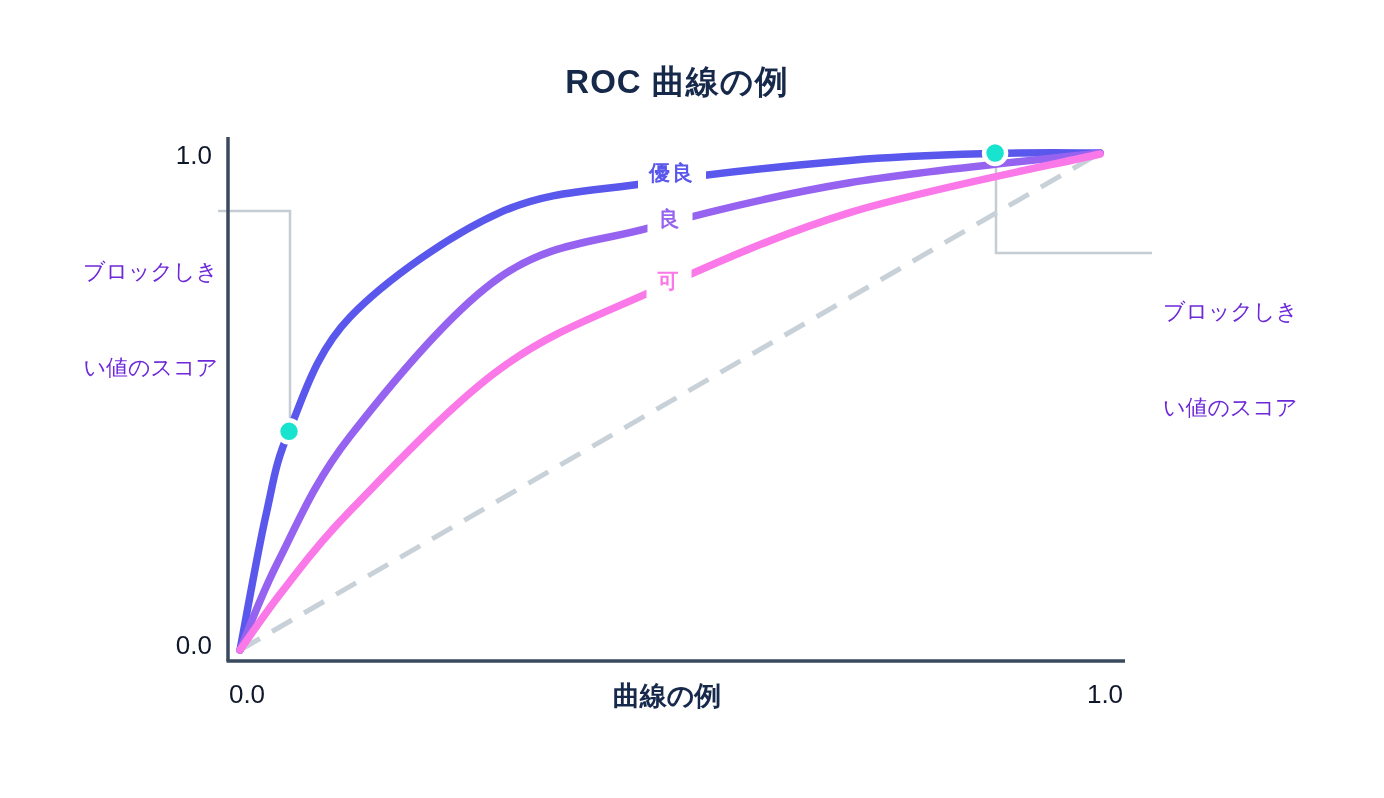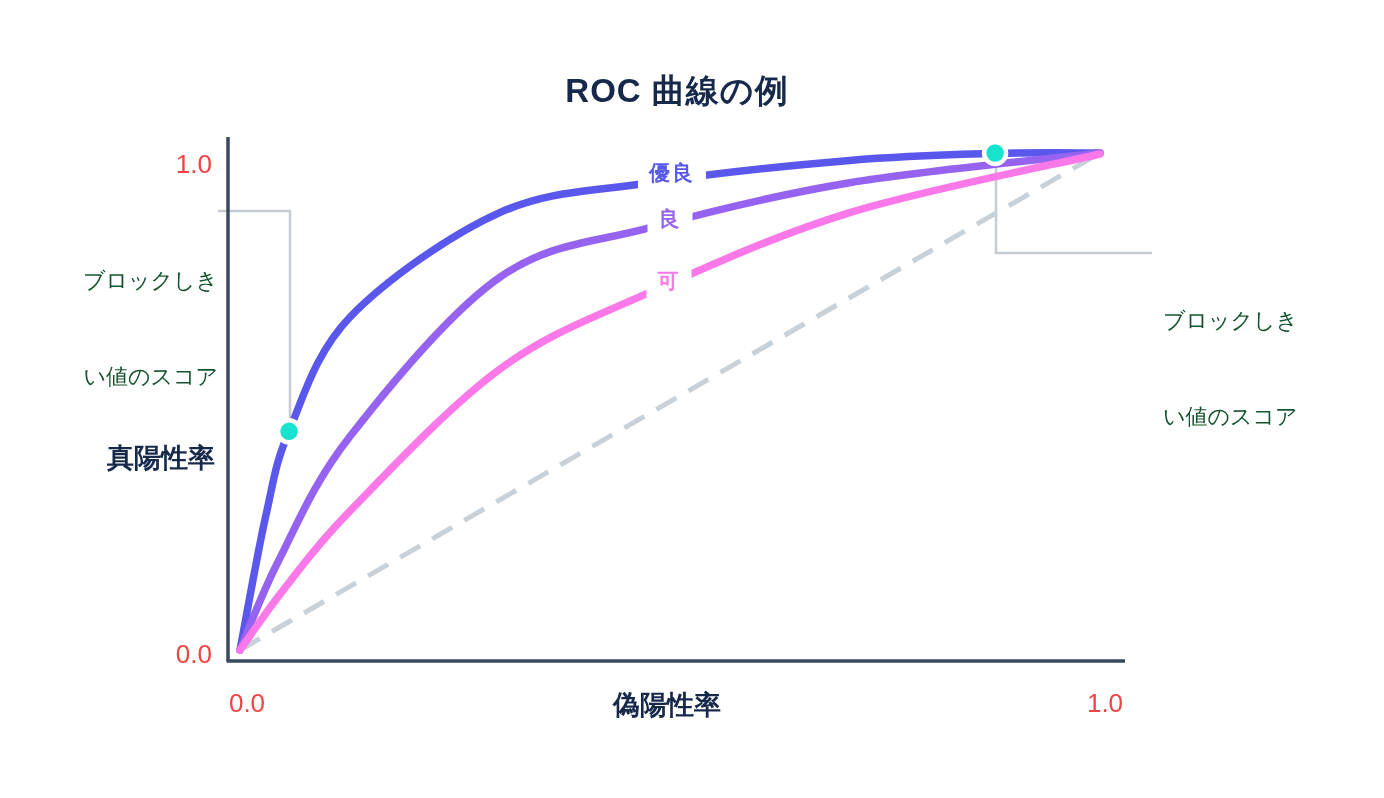--- a/index.html
+++ b/index.html
@@ -2,32 +2,32 @@
 <html><head>
 <meta charset="utf-8">
 <style>
   html,body{margin:0;padding:0;background:#ffffff;}
   body{
     width:1384px;height:798px;overflow:hidden;
     font-family:"Liberation Sans","DejaVu Sans",sans-serif;
   }
   .stage{position:relative;width:1384px;height:798px;background:#ffffff;}
   svg.chart{position:absolute;left:0;top:0;width:1384px;height:798px;display:block;}
-  .txt{position:absolute;white-space:pre;margin-top:9px;}
+  .txt{position:absolute;white-space:pre;}
   .title{
     left:277px;top:60px;width:800px;text-align:center;
     font-size:33px;font-weight:700;color:#16294b;letter-spacing:1px;
   }
-  .tick{font-size:26px;color:#ef4444;}
+  .tick{font-size:26px;color:#0f172a;}
   .tick-y{left:110px;width:102px;text-align:right;}
   .tick-x{width:120px;text-align:center;top:679px;}
   .axis-label{font-size:27px;font-weight:700;color:#16294b;}
   .x-axis-label{left:517px;width:300px;text-align:center;top:678px;}
   .y-axis-label{left:40px;width:175px;text-align:right;top:359px;line-height:36px;}
-  .anno{font-size:22px;color:#14532d;line-height:32px;}
+  .anno{font-size:22px;color:#6d28d9;line-height:32px;}
   .anno-left{left:38px;top:192px;width:180px;text-align:right;}
   .anno-right{left:1163px;top:232px;width:180px;text-align:left;}
   .curve-label{
     position:absolute;transform:translate(-50%,-50%);
     background:#ffffff;padding:3px 11px;
     font-size:21px;font-weight:700;letter-spacing:2px;
   }
   .lbl-excellent{left:672px;top:173px;}
   .lbl-good{left:670px;top:219px;}
   .lbl-fair{left:669px;top:281px;}
@@ -60,23 +60,22 @@
       </g>
   </svg>
 
   <div class="txt title">ROC 曲線の例</div>
 
   <div class="txt tick tick-y" style="top:140px;">1.0</div>
   <div class="txt tick tick-y" style="top:630px;">0.0</div>
   <div class="txt tick tick-x" style="left:187px;">0.0</div>
   <div class="txt tick tick-x" style="left:1045px;">1.0</div>
 
-  <div class="txt axis-label x-axis-label">偽陽性率</div>
+  <div class="txt axis-label x-axis-label">曲線の例</div>
   <div class="txt axis-label y-axis-label">
-    <div>真陽性率</div>
   </div>
 
   <div class="txt anno anno-left">
     <div>ブロックしき</div>
     <div>い値のスコア</div>
   </div>
   <div class="txt anno anno-right">
     <div>ブロックしき</div>
     <div>い値のスコア</div>
   </div>

